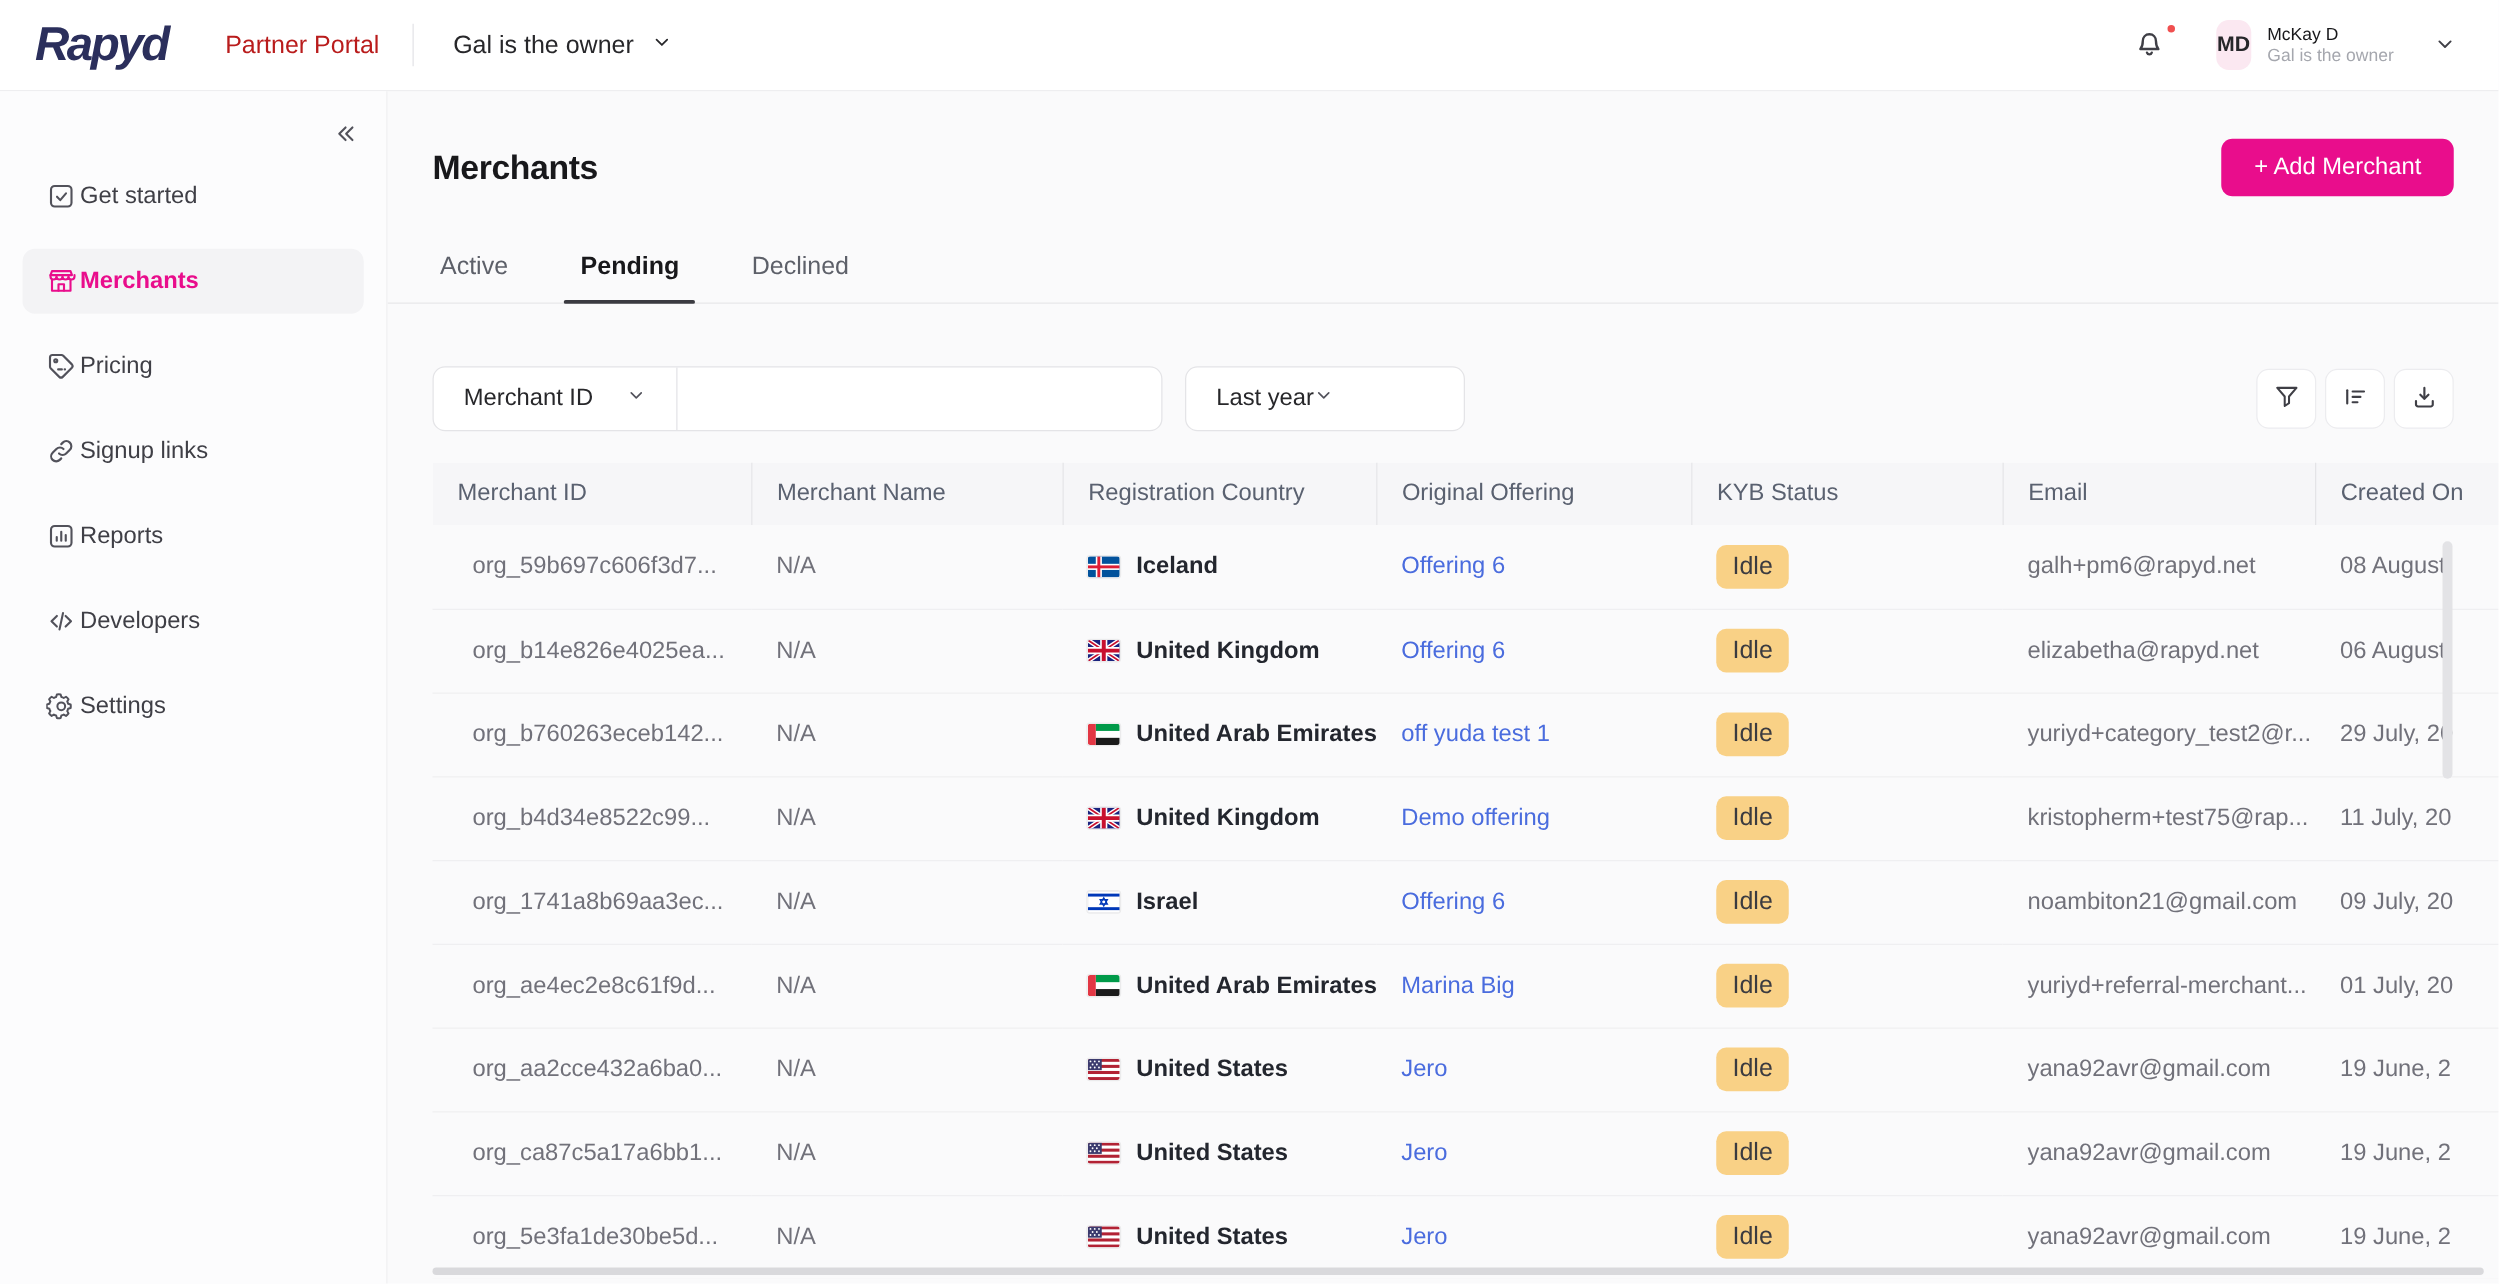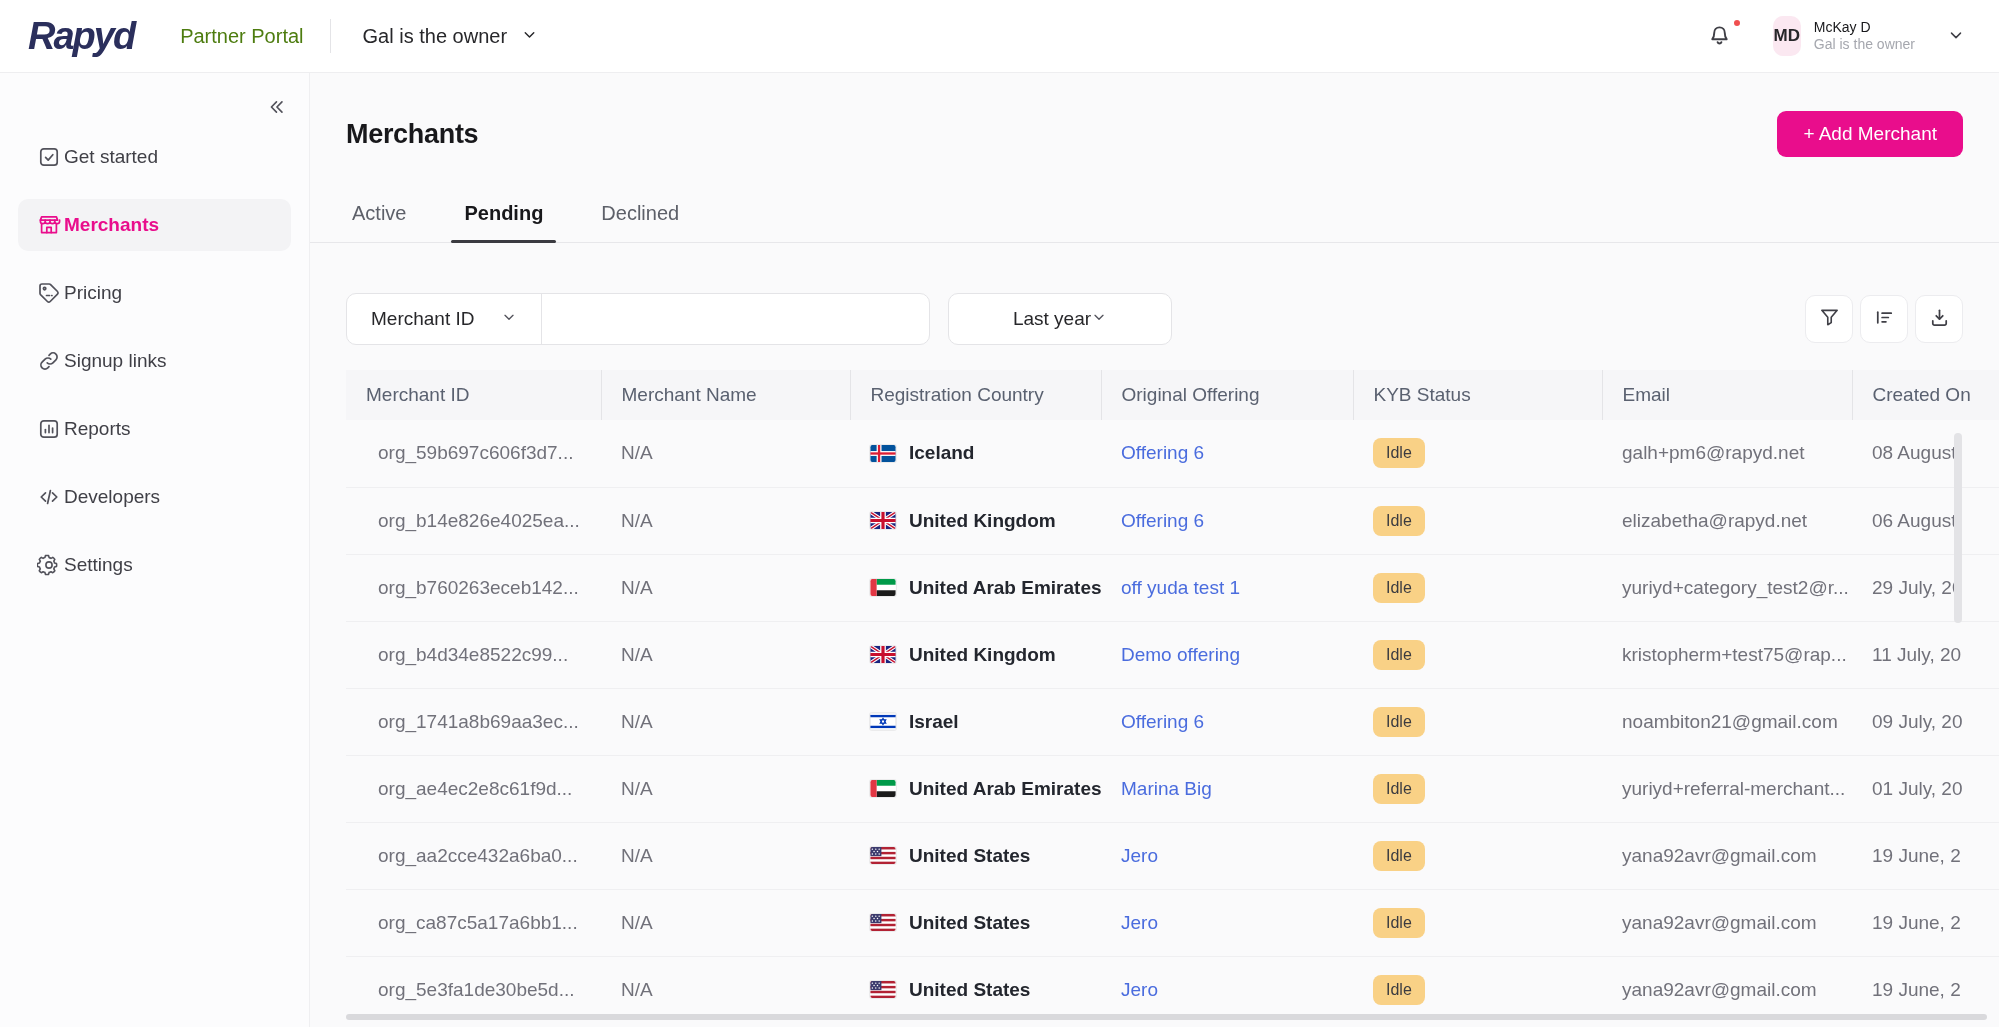--- a/index.html
+++ b/index.html
@@ -2,21 +2,21 @@
 <html><head>
 <meta charset="utf-8">
 <style>
   * { box-sizing: border-box; }
   body { margin:0; font-family:"Liberation Sans","DejaVu Sans",sans-serif; }
   .page { width:1999px; height:1027px; background:#FAFAFB; position:relative; overflow:hidden; }
 
   
   .topbar { height:73px; background:#FFFFFF; border-bottom:1px solid #EEEEF0; display:flex; align-items:center; padding:0 28px; }
   .logo { font-size:38px; font-weight:800; font-style:italic; color:#2B2F5C; letter-spacing:-2px; margin-right:46px; }
-  .portal-label { font-size:20px; color:#4d7c0f; }
+  .portal-label { font-size:20px; color:#b91c1c; }
   .tb-divider { width:1px; height:34px; background:#E4E4E7; margin:0 26px; }
   .owner-select { display:flex; align-items:center; gap:14px; font-size:20px; color:#27272A; background:none; border:none; cursor:pointer; }
   .tb-right { margin-left:auto; display:flex; align-items:center; }
   .bell-btn { position:relative; background:none; border:none; cursor:pointer; margin-right:34px; color:#3F3F46; }
   .bell-dot { position:absolute; top:-2px; right:-3px; width:10px; height:10px; border-radius:50%; background:#F04F4F; border:2px solid #fff; }
   .avatar { width:28px; height:40px; border-radius:10px; background:#FBE8F1; color:#27272A; font-size:17px; font-weight:700; display:flex; align-items:center; justify-content:center; margin-right:13px; }
   .user-meta { line-height:1.25; }
   .user-name { font-size:14px; color:#18181B; }
   .user-sub { font-size:14px; color:#A5A7AE; }
   .user-chevron { margin-left:26px; color:#3F3F46; background:none; border:none; cursor:pointer; }
@@ -42,36 +42,36 @@
   .tab { font-size:20px; color:#5D6069; padding-bottom:17px; position:relative; cursor:pointer; background:none; border:none; font-family:inherit; }
   .tab.active { color:#18181B; font-weight:700; }
   .tab.active::after { content:''; position:absolute; left:-7px; right:-7px; bottom:-1px; height:3px; background:#3B3B41; border-radius:2px; }
 
   .filterbar { display:flex; align-items:center; margin:50px 36px 0 36px; }
   .search-combo { display:flex; align-items:stretch; height:52px; width:584px; background:#fff; border:1px solid #E4E4E7; border-radius:10px; }
   .field-select { width:195px; display:flex; align-items:center; justify-content:space-between; padding:0 24px; border-right:1px solid #E4E4E7; font-size:19px; color:#27272A; background:none; border-top:none; border-bottom:none; border-left:none; cursor:pointer; font-family:inherit; }
   .search-zone { flex:1; display:flex; align-items:center; gap:11px; padding-left:20px; color:#8E9099; }
   .search-zone input { border:none; outline:none; background:none; font-size:19px; flex:1; color:#27272A; font-family:inherit; }
   .search-zone input::placeholder { color:#9A9CA5; }
-  .range-select { margin-left:18px; width:224px; height:52px; background:#fff; border:1px solid #E4E4E7; border-radius:10px; display:flex; align-items:center; justify-content:center; padding:12px 24px; font-size:19px; color:#27272A; cursor:pointer; font-family:inherit; }
+  .range-select { margin-left:18px; width:224px; height:52px; background:#fff; border:1px solid #E4E4E7; border-radius:10px; display:flex; align-items:center; justify-content:flex-start; padding:12px 24px; font-size:19px; color:#27272A; cursor:pointer; font-family:inherit; }
   .icon-actions { margin-left:auto; display:flex; gap:7px; }
   .icon-btn { width:48px; height:48px; border-radius:10px; background:#fff; border:1px solid #ECECEF; display:flex; align-items:center; justify-content:center; color:#3F3F46; cursor:pointer; }
 
   
   .table-wrap { margin-top:25px; position:relative; overflow:hidden; height:653px; }
   table { border-collapse:collapse; table-layout:fixed; width:1760px; margin-left:36px; }
   th { height:50px; background:#F6F6F8; font-size:19px; font-weight:400; color:#5A6170; text-align:left; padding:0 10px 0 20px; white-space:nowrap; overflow:hidden; }
   th + th { border-left:1px solid #E4E4E7; }
   td { height:67px; font-size:19px; color:#71717A; padding:0 10px 0 20px; white-space:nowrap; overflow:hidden; }
   td:first-child { padding-left:32px; }
   tbody tr { border-bottom:1px solid #EFEFF1; }
   .country-cell { display:flex; align-items:center; gap:13px; color:#23262E; font-weight:700; }
   .flag { display:inline-flex; flex:none; box-shadow:0 0 0 1px rgba(0,0,0,.06); border-radius:2px; }
   .offering-link { color:#4A6CDE; text-decoration:none; cursor:pointer; }
-  .badge { display:inline-block; background:#F9D186; color:#3B3B40; border-radius:8px; padding:6px 13px; font-size:16px; }
+  .badge { display:inline-block; background:#F9D186; color:#3B3B40; border-radius:8px; padding:6px 13px; font-size:20px; }
 
   .vscroll { position:absolute; right:37px; top:63px; width:8px; height:190px; border-radius:4px; background:#E3E3E6; cursor:pointer; }
   .hscroll { position:absolute; left:36px; right:12px; bottom:3px; height:6px; border-radius:3px; background:#D9D9DC; cursor:pointer; }
 </style>
 </head>
 <body>
 
 <div class="page">
 
   <header class="topbar">

